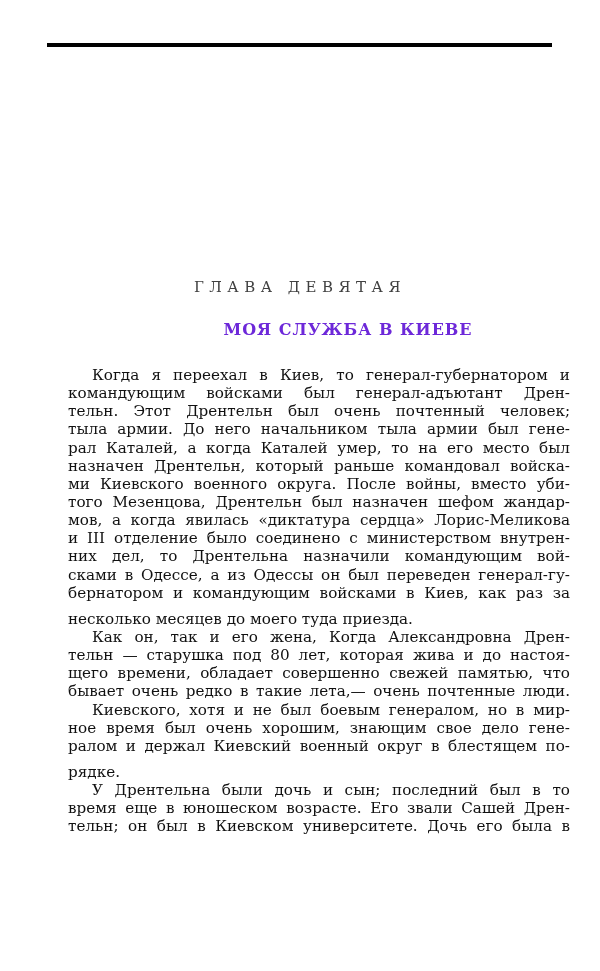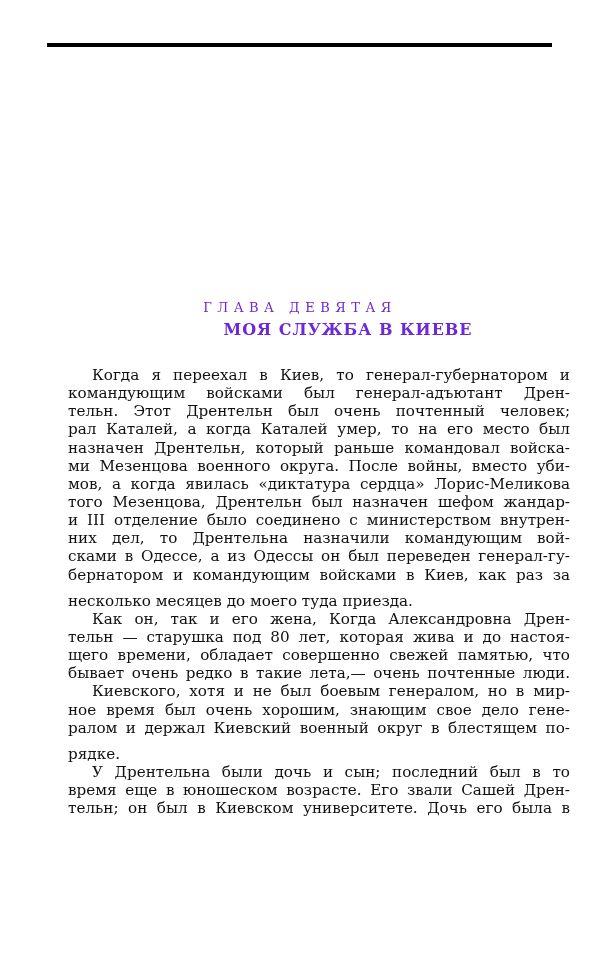--- a/index.html
+++ b/index.html
@@ -2,24 +2,24 @@
 <html><head>
 <meta charset="utf-8">
 <style>
   html, body { margin: 0; padding: 0; background: #ffffff; }
   body { width: 600px; height: 971px; position: relative; overflow: hidden; }
   .rule {
     position: absolute; left: 47px; top: 43px; width: 505px; height: 4px;
     background: #000;
   }
   .chapter-label {
-    position: absolute; left: 0; width: 600px; top: 300px;
+    position: absolute; left: 0; width: 600px; top: 278px;
     text-align: center;
     font-family: "DejaVu Serif", serif;
-    font-size: 13px; letter-spacing: 5.5px; color: #6d28d9;
+    font-size: 15px; letter-spacing: 5.5px; color: #404040;
   }
   .chapter-title {
     position: absolute; left: 0; width: 600px; top: 320px;
     text-align: center;
     font-family: "DejaVu Serif", serif;
     font-size: 16px; font-weight: bold; letter-spacing: 1px; color: #6d28d9; margin-left: 48px;
   }
   .body-text {
     position: absolute; left: 68px; top: 366px; width: 502px;
     font-family: "DejaVu Serif", serif;
@@ -38,25 +38,26 @@
 
 <div class="rule"></div>
 
 <div class="chapter-label">ГЛАВА ДЕВЯТАЯ</div>
 <div class="chapter-title">МОЯ СЛУЖБА В КИЕВЕ</div>
 
 <div class="body-text">
   <span class="line indent">Когда я переехал в Киев, то генерал-губернатором и</span>
   <span class="line">командующим войсками был генерал-адъютант Дрен-</span>
   <span class="line">тельн. Этот Дрентельн был очень почтенный человек;</span>
+  <span class="line">тыла армии. До него начальником тыла армии был гене-</span>
   <span class="line">рал Каталей, а когда Каталей умер, то на его место был</span>
   <span class="line">назначен Дрентельн, который раньше командовал войска-</span>
-  <span class="line">ми Мезенцова военного округа. После войны, вместо уби-</span>
+  <span class="line">ми Киевского военного округа. После войны, вместо уби-</span>
+  <span class="line">того Мезенцова, Дрентельн был назначен шефом жандар-</span>
   <span class="line">мов, а когда явилась «диктатура сердца» Лорис-Меликова</span>
-  <span class="line">того Мезенцова, Дрентельн был назначен шефом жандар-</span>
   <span class="line">и III отделение было соединено с министерством внутрен-</span>
   <span class="line">них дел, то Дрентельна назначили командующим вой-</span>
   <span class="line">сками в Одессе, а из Одессы он был переведен генерал-гу-</span>
   <span class="line">бернатором и командующим войсками в Киев, как раз за</span>
   <span class="line last">несколько месяцев до моего туда приезда.</span>
   <span class="line indent">Как он, так и его жена, Когда Александровна Дрен-</span>
   <span class="line">тельн — старушка под 80 лет, которая жива и до настоя-</span>
   <span class="line">щего времени, обладает совершенно свежей памятью, что</span>
   <span class="line">бывает очень редко в такие лета,— очень почтенные люди.</span>
   <span class="line indent">Киевского, хотя и не был боевым генералом, но в мир-</span>

